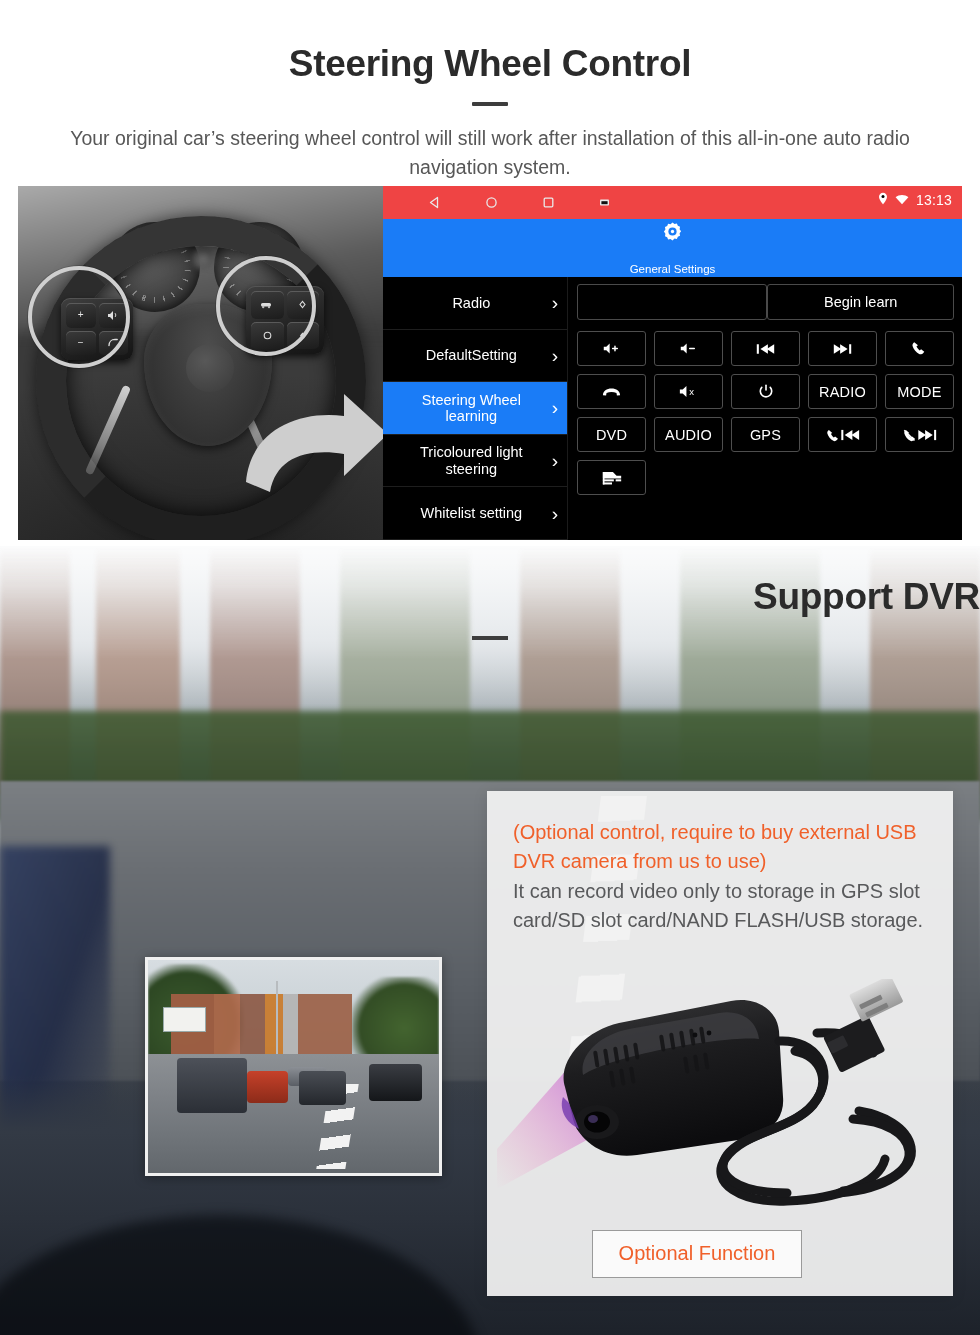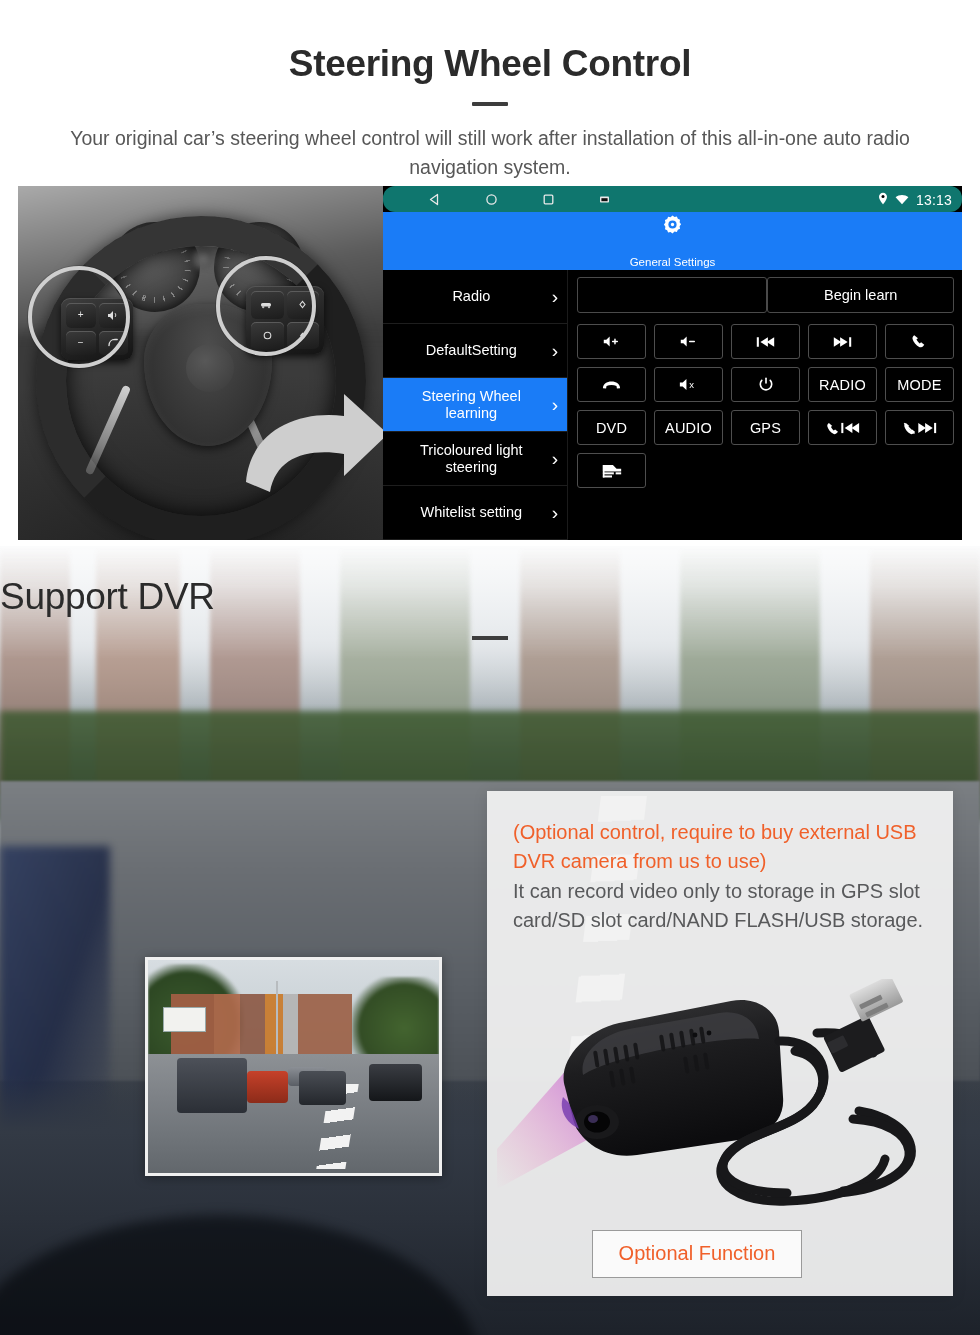--- a/index.html
+++ b/index.html
@@ -141,24 +141,23 @@
 
   
   .android {
     position: relative;
     width: 579px; height: 354px;
     background: #000;
     color: #fff;
     display:flex; flex-direction:column;
   }
   .statusbar {
-    height: 26px; background:#0f766e;
+    height: 33px; background:#ef4444;
     display:flex; align-items:center;
     position:relative;
-    border-radius:12px;
   }
   .navbtns { display:flex; align-items:center; gap:44px; margin-left:45px; }
   .navbtns svg { display:block; }
   .statusright {
     position:absolute; right:10px; top:0; height:27px;
     display:flex; align-items:center; gap:7px;
   }
   .clock { font-size:14px; color:#fff; letter-spacing:.2px; }
 
   .tabs { display:flex; height:58px; }
@@ -266,21 +265,21 @@
     background: linear-gradient(180deg,#11151b,#0b0e13);
     filter: blur(6px); opacity:.9;
   }
   .bg-carside {
     position:absolute; left:0; top:300px; width:110px; height:300px;
     background: linear-gradient(110deg,#2c3a5e,#1d2744 55%, rgba(20,28,48,0));
     filter: blur(4px); opacity:.85;
   }
 
   .sec2-title {
-    position:relative; text-align:left; font-size:37px; font-weight:normal;
+    position:relative; text-align:right; font-size:37px; font-weight:bold;
     color:#2b2b2b; padding-top:30px; letter-spacing:-.3px;
   }
   .sec2-rule { position:relative; width:36px; height:4px; background:#3d3d3d; margin:18px auto 0; }
   .preview-box {
     position:absolute; left:145px; top:411px;
     width:297px; height:219px;
     border:3px solid #f0f0f0;
     background:#000;
     overflow:hidden;
     box-shadow:0 2px 10px rgba(0,0,0,.35);

